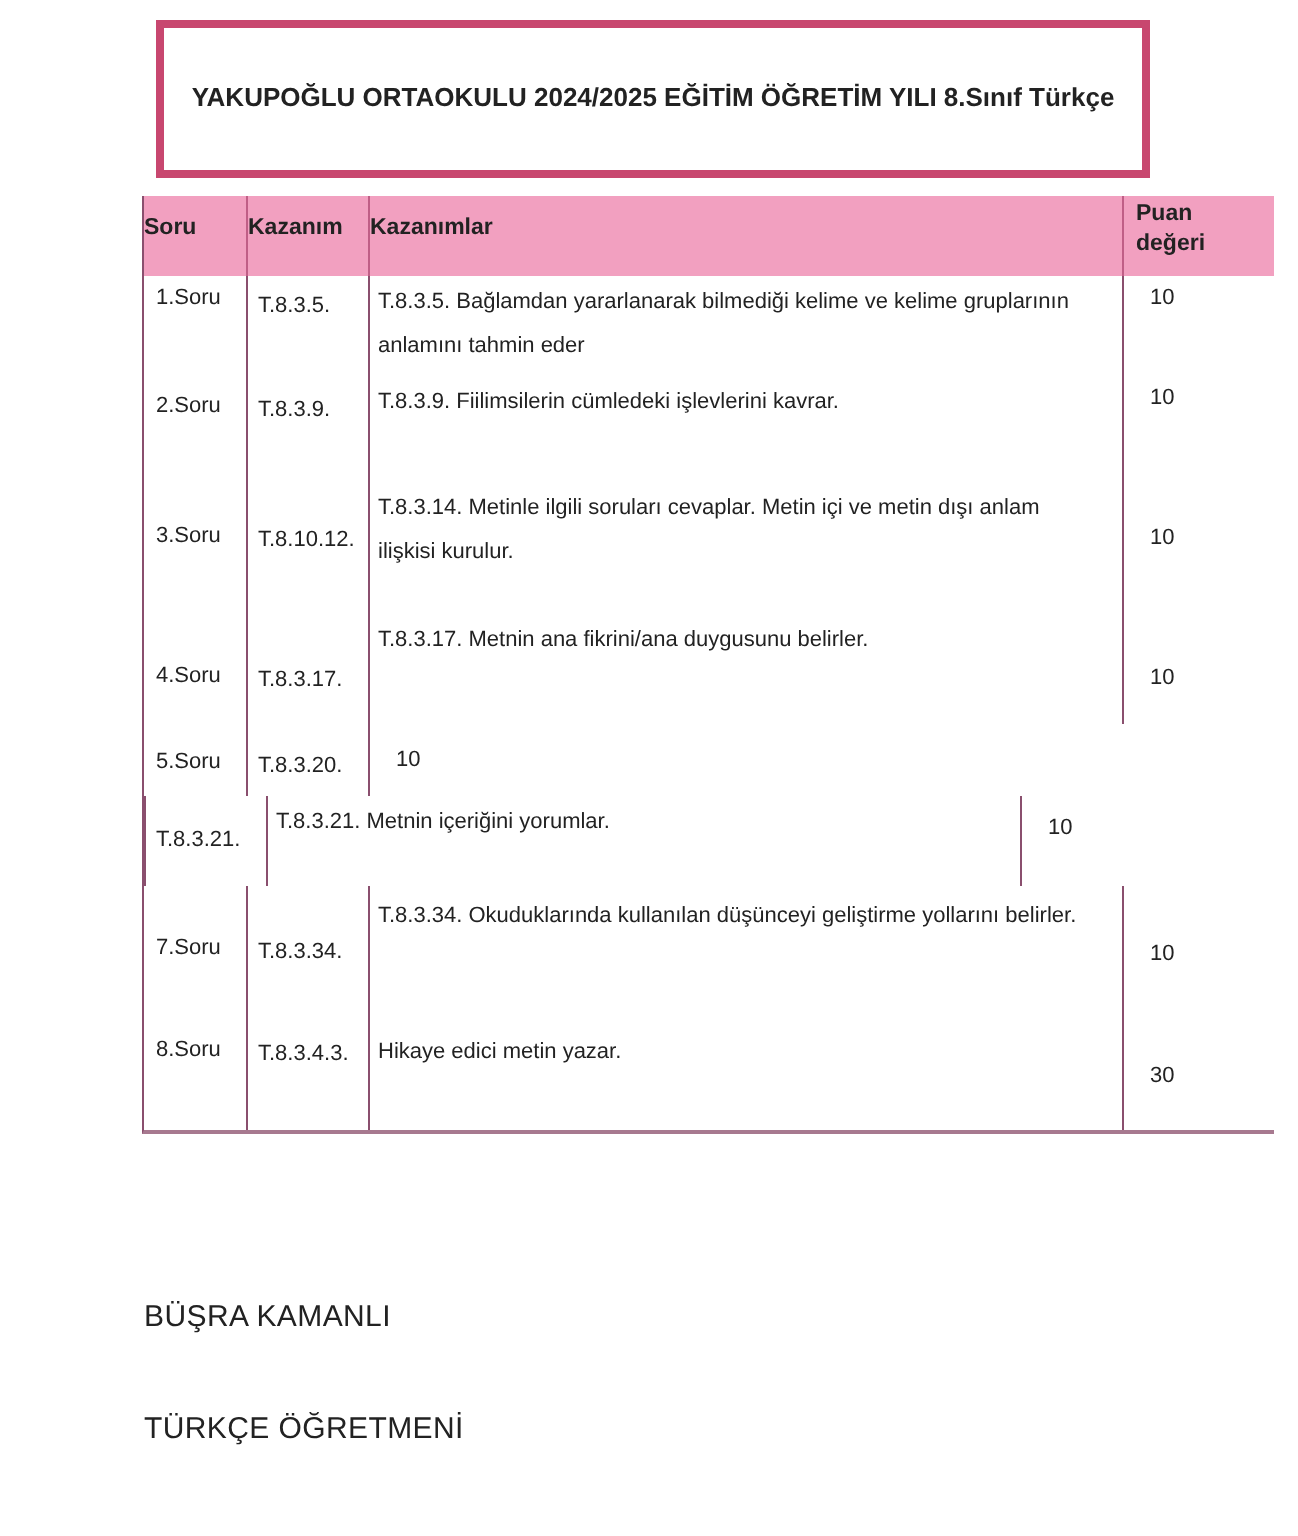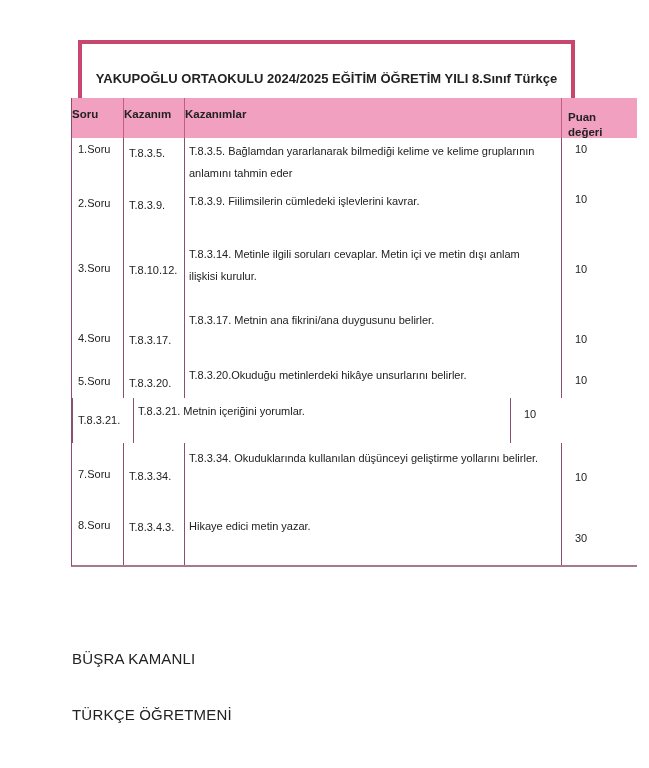--- a/index.html
+++ b/index.html
@@ -6,21 +6,21 @@
   .page {
     position:relative; width:649px; height:768px; background:#fff;
     font-family:"Liberation Sans", sans-serif; color:var(--text,#222);
     overflow:hidden;
   }
   
   .title-box {
     position:absolute; left:78px; top:10px; width:485px;
     border:4px solid var(--title-border,#c8476f);
     text-align:center; font-weight:bold; font-size:13px; line-height:20px;
-    padding:5px 2px 6px 2px; white-space:pre-line;margin-top:30px;
+    padding:5px 2px 6px 2px; white-space:pre-line;
   }
   
   .k-table {
     position:absolute; left:71px; top:98px; width:565px;
     border-left:1px solid var(--grid-line,#8a4f6e);
     border-bottom:2px solid var(--bottom-border,#a7798f);
     box-sizing:content-box;
   }
   .thead {
     display:flex; height:40px; background:var(--header-bg,#f2a0c0);
@@ -29,21 +29,21 @@
   .th { box-sizing:border-box; padding-top:10px; }
   .thead .c2, .thead .c3, .thead .c4 { border-left:1px solid var(--header-divider,#c05e86); }
   .tr { display:flex; }
   .td { box-sizing:border-box; font-size:11px; }
   .tr .c2, .tr .c3, .tr .c4 { border-left:1px solid var(--grid-line,#8a4f6e); }
   .c1 { width:51px; }
   .c2 { width:61px; }
   .c3 { width:377px; }
   .c4 { width:76px; }
   .th.c1, .th.c2, .th.c3 { }
-  .th.c4 { padding-left:6px; padding-top:12px; line-height:15px; padding-right:12px; }
+  .th.c4 { padding-left:6px; padding-top:2px; line-height:15px; padding-right:12px; }
   .td.c1 { padding-left:6px; }
   .td.c2 { padding-left:5px; }
   .td.c3 { padding-left:4px; padding-right:4px; font-size:11px; line-height:22px; white-space:pre-line; }
   .td.c4 { padding-left:13px; }
   
   .sig { position:absolute; left:72px; font-size:15px; letter-spacing:0.2px; }
   .sig-name  { top:650px; }
   .sig-title { top:706px; }
 </style>
 </head>
@@ -91,21 +91,20 @@
       <div class="tr" style="height:57px">
         <div class="td c1" style="padding-top:27px">4.Soru</div>
         <div class="td c2" style="padding-top:29px">T.8.3.17.</div>
         <div class="td c3" style="padding-top:4px">T.8.3.17. Metnin ana fikrini/ana duygusunu belirler.</div>
         <div class="td c4" style="padding-top:28px">10</div>
       </div>
 
       <div class="tr" style="height:36px">
         <div class="td c1" style="padding-top:13px">5.Soru</div>
         <div class="td c2" style="padding-top:15px">T.8.3.20.</div>
-        <div class="td c3" style="padding-top:2px">T.8.3.20.Okuduğu metinlerdeki hikâye unsurlarını belirler.</div>
         <div class="td c4" style="padding-top:12px">10</div>
       </div>
 
       <div class="tr" style="height:45px">
         <div class="td c2" style="padding-top:16px">T.8.3.21.</div>
         <div class="td c3" style="padding-top:2px">T.8.3.21. Metnin içeriğini yorumlar.</div>
         <div class="td c4" style="padding-top:10px">10</div>
       </div>
 
       <div class="tr" style="height:65px">

